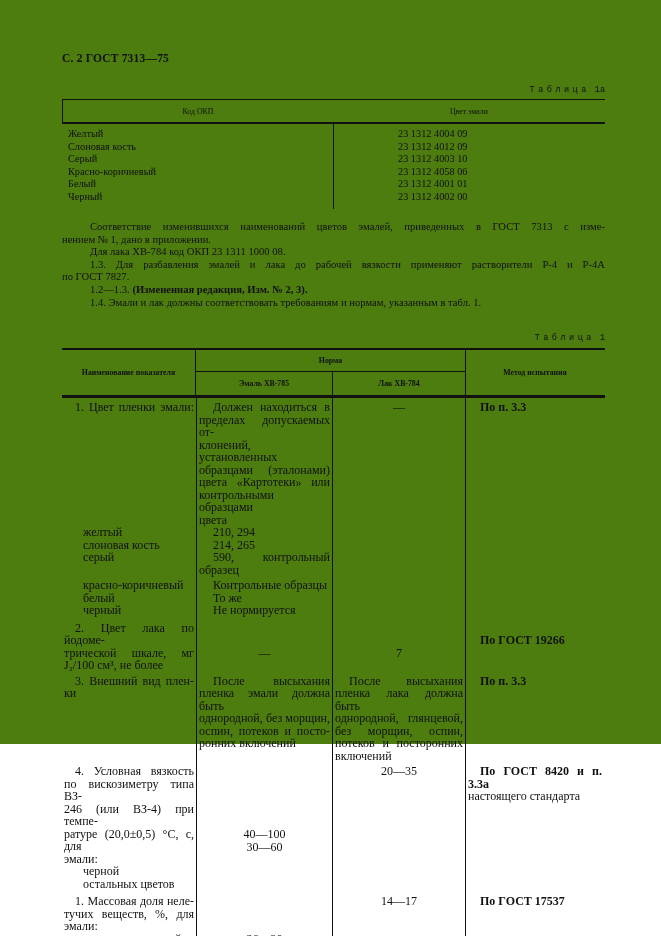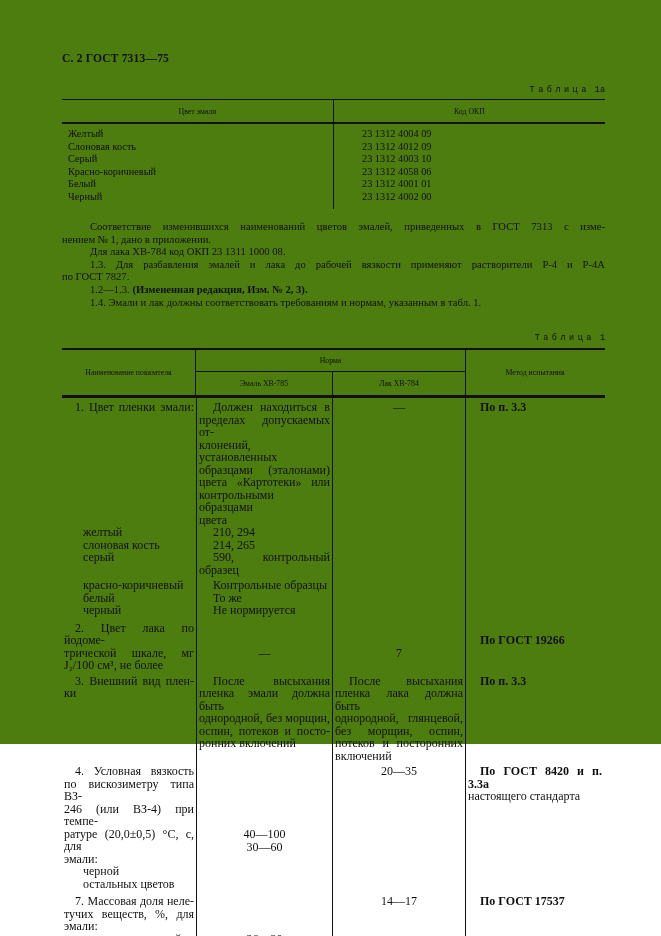--- a/index.html
+++ b/index.html
@@ -19,21 +19,21 @@
   .lbl2{margin-top:24px;}
 
   
   .taTable{margin-top:4px;}
   .taHead{display:grid;grid-template-columns:271px 272px;height:22px;
           border-top:1px solid #111;border-bottom:2.5px solid #111;font-size:7.8px;}
   .taHC{display:flex;align-items:center;justify-content:center;text-align:center;}
   .taHC2{border-left:1px solid #111;}
   .taRow{display:grid;grid-template-columns:271px 272px;font-size:10.3px;line-height:12.5px;}
   .taC1{padding-left:6px;}
-  .taC2{border-left:1px solid #111;padding-left:28px;}
+  .taC2{border-left:1px solid #111;padding-left:64px;}
   .taSp{height:4px;}
   .taSpB{height:6px;}
 
   
   .paras{margin-top:12px;font-size:10.6px;line-height:12.6px;width:543px;}
   .p4line{text-indent:28px;}
 
   
   .lines .ln{text-align:justify;text-align-last:justify;}
   .lines .ln:last-child{text-align-last:left;}
@@ -41,21 +41,21 @@
   .jall .ln{text-align-last:justify !important;}
   .indP .ln:first-child{text-indent:28px;}
   .ind1 .ln:first-child{text-indent:11px;}
   .ind2 .ln:first-child{text-indent:14px;}
   .ind3 .ln:first-child{text-indent:12px;font-weight:bold;}
 
   
   .t1{margin-top:5px;}
   .t1head{display:grid;grid-template-columns:134px 136px 133px 139px;grid-template-rows:22px 23px;
           border-top:2px solid #111;border-bottom:3px solid #111;font-size:7.8px;}
-  .hc{display:flex;align-items:center;justify-content:center;text-align:center;padding:0 6px;}
+  .hc{display:flex;align-items:center;justify-content:center;text-align:center;padding:0 6px;font-weight:bold;}
   .h-name{grid-column:1;grid-row:1/3;border-right:1px solid #111;}
   .h-norma{grid-column:2/4;grid-row:1;border-bottom:1px solid #111;}
   .h-enamel{grid-column:2;grid-row:2;}
   .h-lacquer{grid-column:3;grid-row:2;border-left:1px solid #111;}
   .h-method{grid-column:4;grid-row:1/3;border-left:1px solid #111;}
 
   .t1row{display:grid;grid-template-columns:134px 136px 133px 139px;
          font-size:12px;line-height:12.5px;}
   .bc{padding:0 2px;min-height:1px;}
   .bc2,.bc3,.bc4{border-left:1px solid #111;}
@@ -76,22 +76,22 @@
 <div class="sheet">
 
   <div class="docTitle">С. 2 ГОСТ 7313—75</div>
 
   <div class="tlabel lbl1">
     <span class="tword">Таблица</span><span class="tnum">1а</span>
   </div>
 
   <div class="taTable">
     <div class="taHead">
+      <div class="taHC taHC2">Код ОКП</div>
       <div class="taHC">Цвет эмали</div>
-      <div class="taHC taHC2">Код ОКП</div>
     </div>
     <div>
       <div class="taRow">
           <div class="taC1 taSp"></div>
           <div class="taC2 taSp"></div>
         </div>
       <div class="taRow">
           <div class="taC1">Желтый</div>
           <div class="taC2">23 1312 4004 09</div>
         </div>
@@ -362,21 +362,21 @@
       <div class="t1row gap5">
           <div class="bc bc1"></div>
           <div class="bc bc2"></div>
           <div class="bc bc3"></div>
           <div class="bc bc4"></div>
         </div>
 
       <div class="t1row">
         <div class="bc bc1">
           <div class="lines ind1">
-              <div class="ln">7. Массовая доля неле-</div>
+              <div class="ln">1. Массовая доля неле-</div>
               <div class="ln">тучих веществ, %, для</div>
               <div class="ln">эмали:</div>
             </div>
           <div class="subname">красно-коричневой</div>
           <div class="subname">черной</div>
           <div class="subname">остальных цветов</div>
         </div>
         <div class="bc bc2">
           <div class="sp38"></div>
           <div class="cval">26—30</div>

